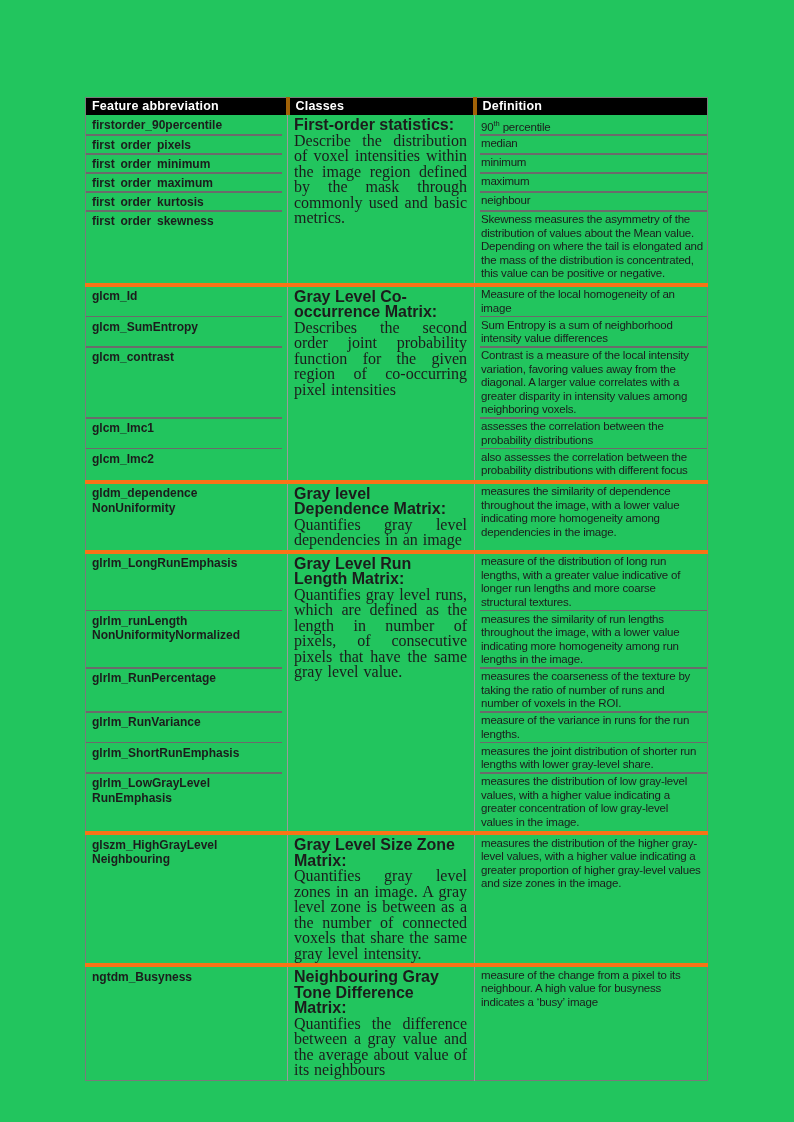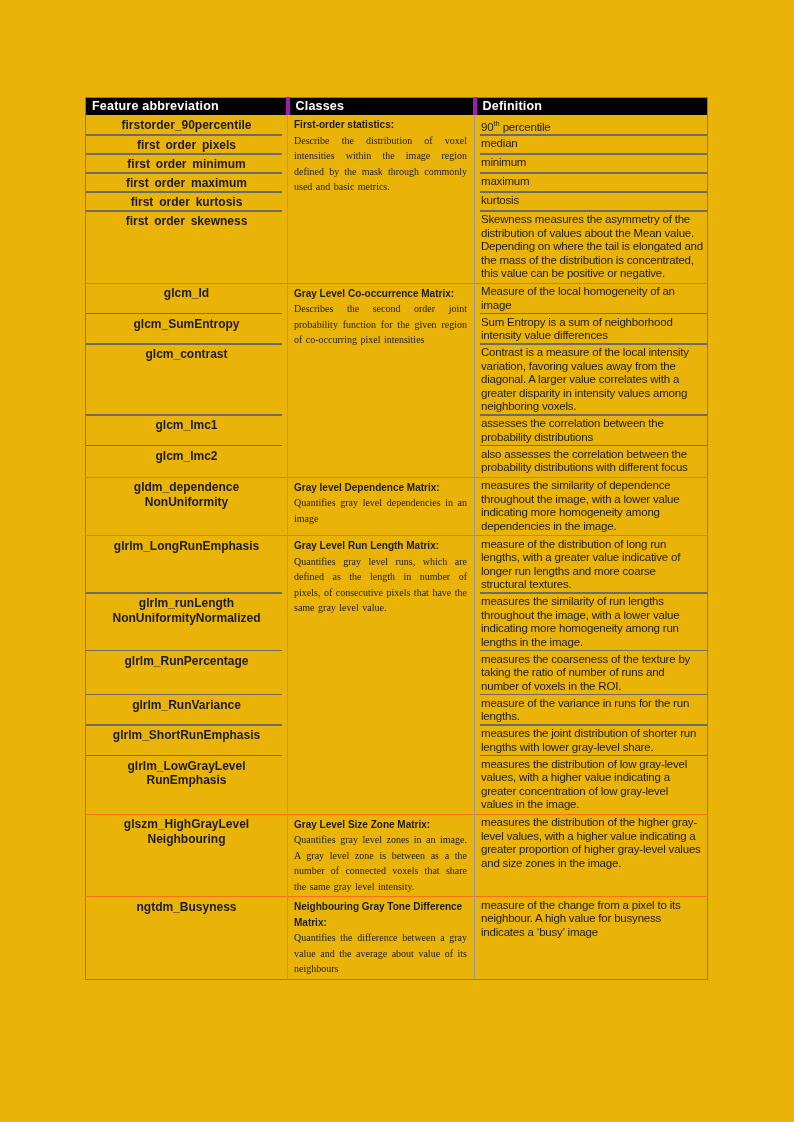--- a/index.html
+++ b/index.html
@@ -1,59 +1,58 @@
 <!DOCTYPE html>
 <html><head>
 <meta charset="utf-8">
 <style>
   html,body{margin:0;padding:0;}
   body{
     width:794px;height:1122px;position:relative;background:#ffffff;
     font-family:"Liberation Sans", sans-serif;color:#1c1c1c;
   }
-  .page{position:absolute;inset:0;background:#eab308;}
+  .page{position:absolute;inset:0;background:#22c55e;}
   table.ftable{
     position:absolute;left:85px;top:97px;width:622px;
     border-collapse:collapse;table-layout:fixed;
     border:1.5px solid #7a7a7a;
   }
   col.w1{width:202px}
   col.w2{width:187px}
   col.w3{width:233px}
   th{
     background:#000000;color:#ffffff;
     font-size:12.5px;font-weight:bold;text-align:left;
     padding:1px 4px 2px 6px;height:14px;letter-spacing:0.2px;
     white-space:nowrap;overflow:hidden;
   }
-  th.h2,th.h3{border-left:4px solid #a21caf;}
+  th.h2,th.h3{border-left:4px solid #a16207;}
   td{vertical-align:top;position:relative;}
   td.c1{
     font-weight:bold;font-size:12px;line-height:14.5px;
     padding:2.5px 6px 2px 6px;word-spacing:2.5px;
     border-right:1.3px solid #9a9a9a;
-    text-align:center;
   }
   td.c2{
-    font-size:10px;line-height:15.5px;
+    font-size:16px;line-height:15.5px;
     padding:2px 7px 2px 6px;
     border-right:1.3px solid #9a9a9a;
   }
   .cls-name{font-weight:bold;}
   .cls-desc{text-align:justify;word-spacing:1px;font-family:Liberation Serif, serif;}
   td.c3{
     font-size:11.5px;line-height:13.5px;letter-spacing:-0.2px;
     padding:1.5px 4px 2px 6px;
   }
   td.sep::after{
     content:"";position:absolute;left:0;right:5px;bottom:0;
     height:1.6px;background:#6b6b6b;
   }
   td.c3.sep::after{left:5px;right:0;}
-  tbody.group-sep{border-top:1px solid #f97316;}
+  tbody.group-sep{border-top:4px solid #f97316;}
   sup{font-size:7.5px;vertical-align:super;letter-spacing:0;margin-top:32px;}
 </style>
 </head>
 <body>
 
 <div class="page">
   <table class="ftable">
     <colgroup>
       <col class="w1">
         <col class="w2">
@@ -82,21 +81,21 @@
         <tr>
           <td class="c1 sep">first order minimum</td>
           <td class="c3 sep">minimum</td>
         </tr>
         <tr>
           <td class="c1 sep">first order maximum</td>
           <td class="c3 sep">maximum</td>
         </tr>
         <tr>
           <td class="c1 sep">first order kurtosis</td>
-          <td class="c3 sep">kurtosis</td>
+          <td class="c3 sep">neighbour</td>
         </tr>
         <tr>
           <td class="c1">first order skewness</td>
           <td class="c3">Skewness measures the asymmetry of the distribution of values about the Mean value. Depending on where the tail is elongated and the mass of the distribution is concentrated, this value can be positive or negative.</td>
         </tr>
       </tbody>
       <tbody class="group group-sep">
         <tr>
           <td class="c1 sep">glcm_Id</td>
           <td class="c2" rowspan="5">

